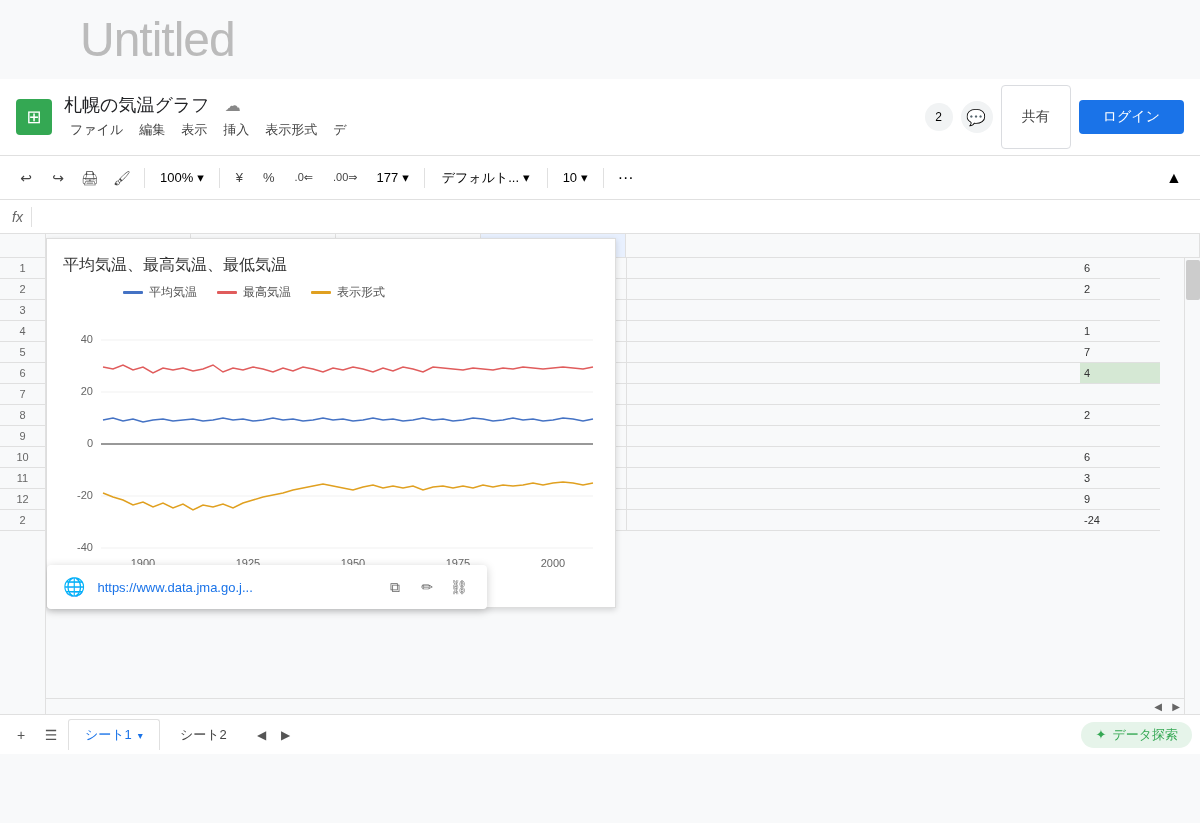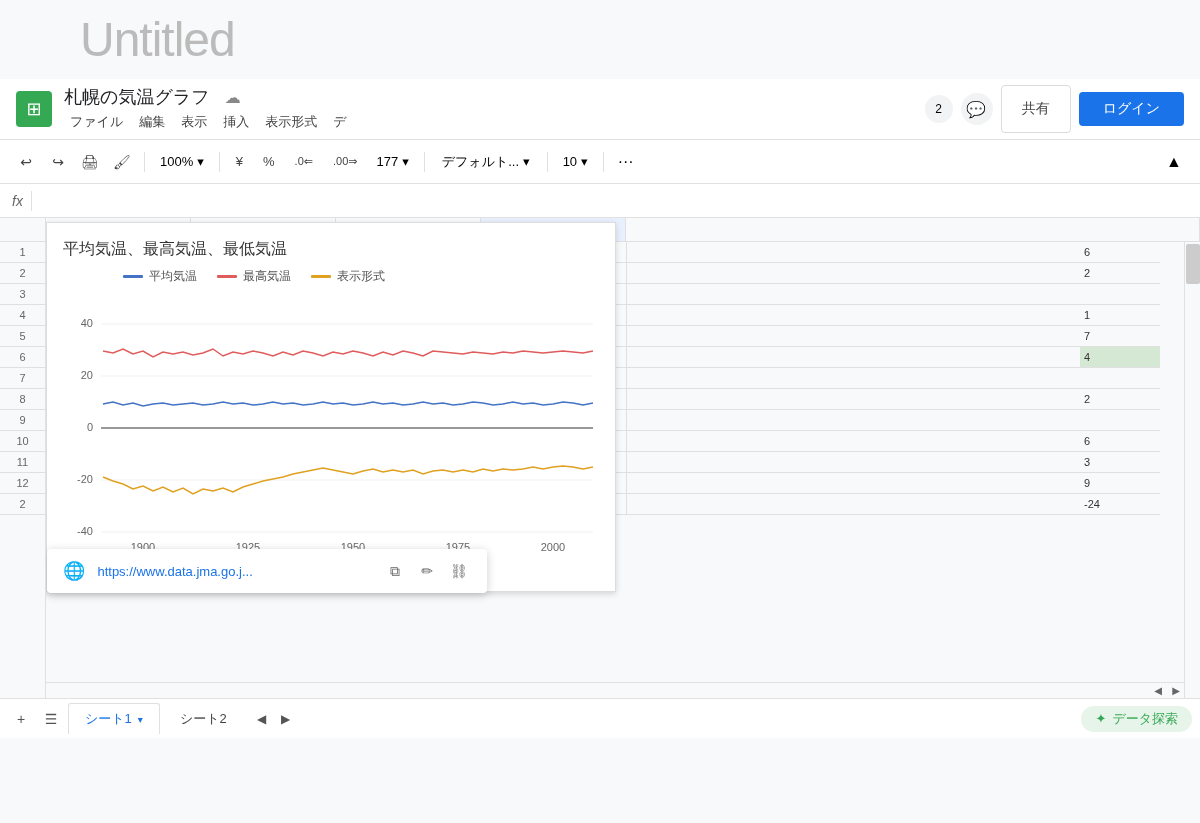--- a/index.html
+++ b/index.html
@@ -98,21 +98,21 @@
       height: 32px;
       background: #f1f3f4;
       border-radius: 50%;
       display: flex;
       align-items: center;
       justify-content: center;
       font-size: 16px;
       cursor: pointer;
     }
     .share-btn {
-      padding: 14px 20px;
+      padding: 22px 20px;
       background: white;
       border: 1px solid #dadce0;
       border-radius: 4px;
       font-size: 14px;
       color: #444;
       cursor: pointer;
     }
     .login-btn {
       padding: 8px 24px;
       background: #1a73e8;

